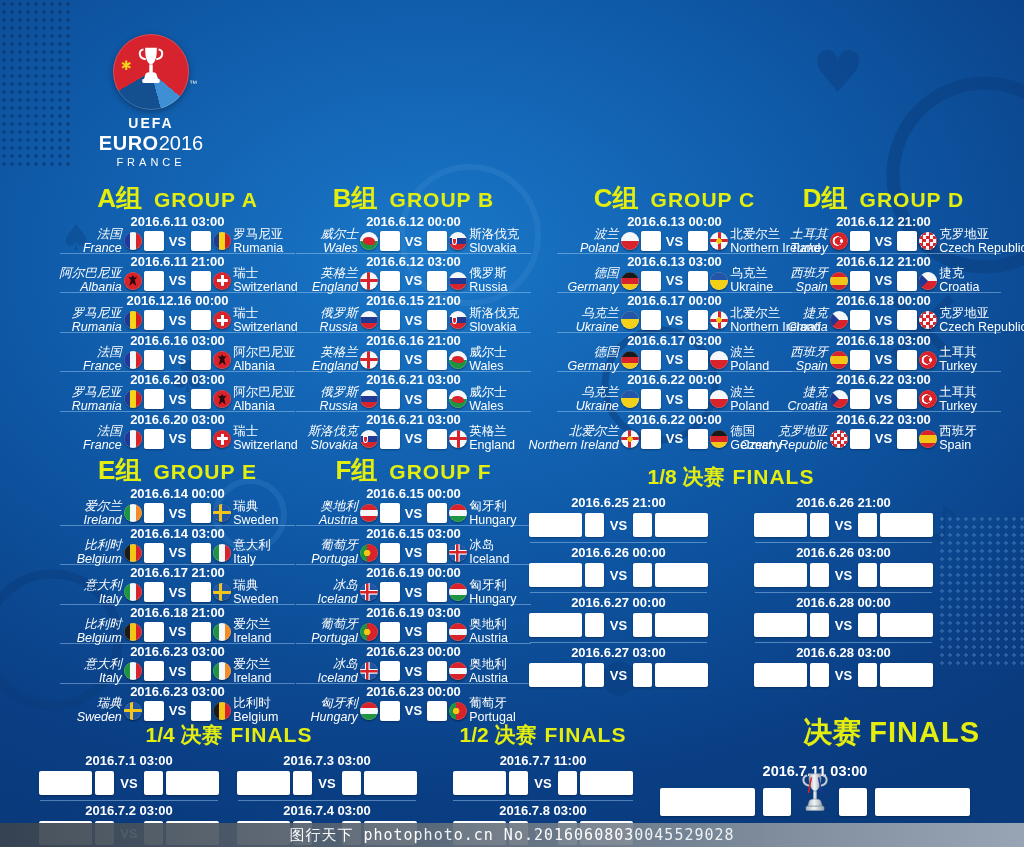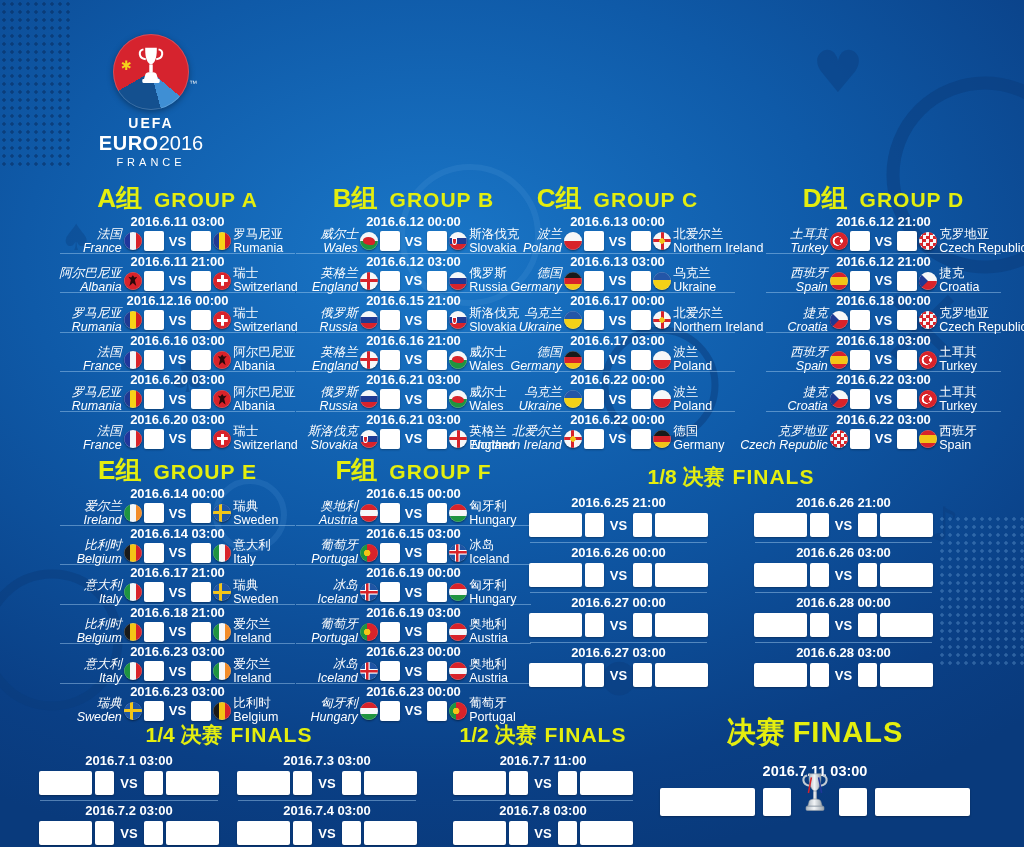--- a/index.html
+++ b/index.html
@@ -29,21 +29,21 @@
   .euroline .euro{font-weight:bold;letter-spacing:.5px;}
   .euroline .yr{font-weight:normal;}
   .france{font-size:11px;letter-spacing:4px;margin-top:1px;}
   .titles{position:absolute;left:235px;top:46px;width:720px;text-align:center;}
   .titles h1{margin:0;font-size:46px;line-height:52px;font-weight:bold;letter-spacing:2px;text-shadow:0 2px 4px rgba(0,0,0,.35);}
   .underline{height:2px;background:#fff;width:696px;margin:4px auto 7px;}
   .titles h2{margin:0;font-size:24px;line-height:26px;font-weight:bold;letter-spacing:.5px;}
 
   
   .group{position:absolute;width:235px;z-index:2;}
-  .g-a{left:60px;top:183px}.g-b{left:296px;top:183px}.g-c{left:500px;top:183px}
+  .g-a{left:60px;top:183px}.g-b{left:296px;top:183px}.g-c{left:557px;top:183px}
   .g-d{left:766px;top:183px}.g-e{left:60px;top:455px}.g-f{left:296px;top:455px}
   .group-title{margin:0 0 2px;text-align:center;color:#e4ee0e;line-height:30px;height:30px;white-space:nowrap;}
   .g-cn{font-size:26px;font-weight:bold;margin-right:12px;}
   .g-en{font-size:21px;font-weight:bold;letter-spacing:1px;}
   .match{height:38.6px;box-sizing:border-box;border-bottom:1px solid rgba(170,210,245,.45);overflow:visible;}
   .match:last-child{border-bottom:none;}
   .m-date{font-size:13px;font-weight:bold;text-align:center;line-height:14px;margin:1px 0 2px;white-space:nowrap;}
   .m-row{display:flex;align-items:center;justify-content:center;gap:2px;height:20px;}
   .team{width:60px;display:flex;flex-direction:column;justify-content:center;flex:none;}
   .team.home{align-items:flex-end;font-style:italic;}
@@ -108,21 +108,21 @@
   
   .ko-section{position:absolute;z-index:2;}
   .r16{left:530px;top:463px;width:402px;}
   .qf{left:40px;top:721px;width:378px;}
   .sf{left:449px;top:721px;width:188px;}
   .final{left:650px;top:714px;width:330px;}
   .ko-title{margin:0;text-align:center;color:#e4ee0e;height:30px;line-height:28px;white-space:nowrap;}
   .k-cn{font-size:21px;font-weight:bold;margin-right:8px;margin-top:20px;}
   .k-en{font-size:21px;font-weight:bold;letter-spacing:1px;}
   .final .k-cn,.final .k-en{font-size:29px;}
-  .final .ko-title{height:38px;line-height:36px;}
+  .final .ko-title{height:38px;line-height:36px;text-align:right;}
   .ko-grid{display:flex;}
   .r16 .ko-grid{gap:48px;}
   .qf .ko-grid{gap:20px;}
   .sf .ko-grid{justify-content:center;}
   .ko-col{width:177px;flex:none;}
   .qf .ko-col{width:178px;}
   .sf .ko-col{width:180px;}
   .ko-match{height:47px;box-sizing:border-box;border-bottom:1px solid rgba(170,210,245,.45);}
   .ko-match:last-child{border-bottom:none;}
   .ko-match .m-date{margin:3px 0 3px;}
@@ -1094,13 +1094,16 @@
         <path d="M36 14l5 26" stroke="#20379c" stroke-width="2.5" fill="none"></path>
         <rect x="27" y="37" width="6" height="13" fill="url(#silver)"></rect>
         <path d="M20 55c0-3 4-5 10-5s10 2 10 5l2 7H18z" fill="url(#silver)" stroke="#8d97a1" stroke-width="1"></path>
         <rect x="15" y="62" width="30" height="7" rx="2" fill="url(#silver)" stroke="#8d97a1" stroke-width="1"></rect>
       </svg>
       <span class="f-small"></span>
       <span class="f-big"></span>
     </div>
   </section>
 
+  <footer class="watermark">
+    <span>图行天下 photophoto.cn  No.20160608030045529028</span>
+  </footer>
 </div>
 
 </body></html>

